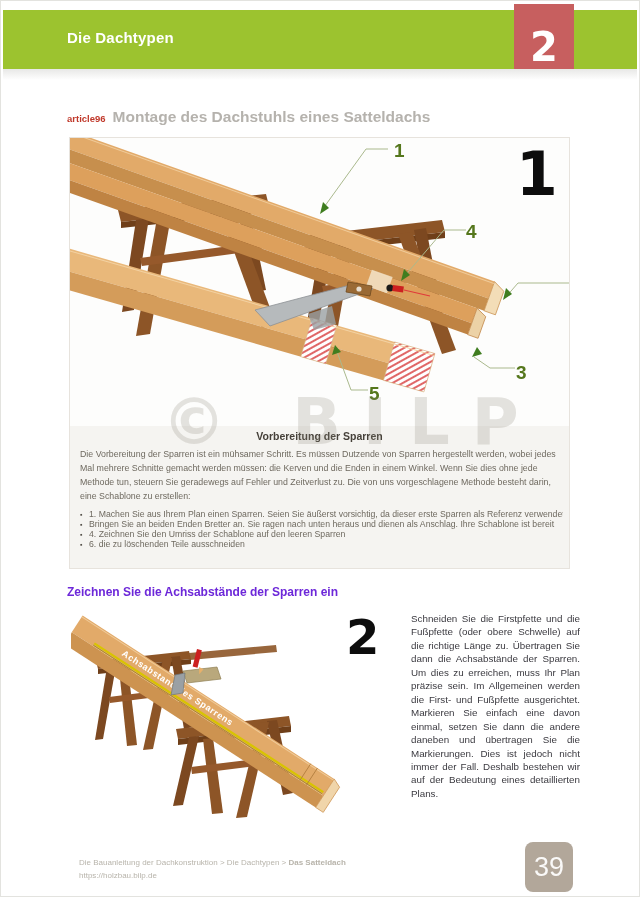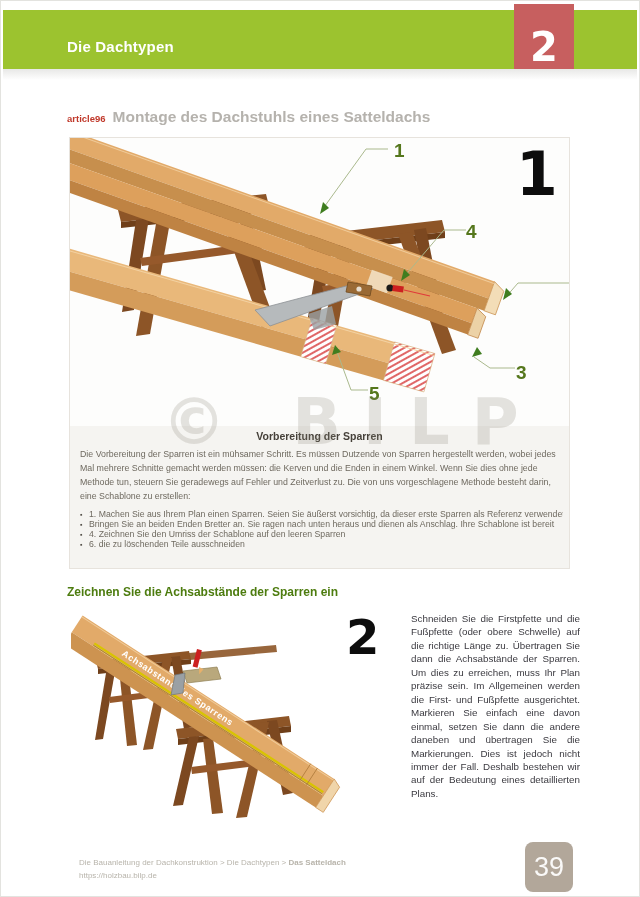--- a/index.html
+++ b/index.html
@@ -6,21 +6,21 @@
   * { box-sizing:border-box; }
   #page {
     position:relative; width:640px; height:897px; overflow:hidden;
     background:#ffffff; border:1px solid #e3e3df;
     font-family:"Liberation Sans", sans-serif;
   }
   
   .header-bar {
     position:absolute; left:2px; top:9px; width:634px; height:59px;
     background:#9cc32f;
-    display:flex; align-items:flex-end; padding:0 0 14px 64px;
+    display:flex; align-items:flex-end; padding:0 0 23px 64px;
   }
   .header-title { color:#ffffff; font-weight:bold; font-size:15px; letter-spacing:0.2px; }
   .header-shadow {
     position:absolute; left:2px; top:68px; width:634px; height:11px;
     background:linear-gradient(to bottom, rgba(90,90,80,0.14), rgba(90,90,80,0));
   }
   .chapter-box {
     position:absolute; left:513px; top:3px; width:60px; height:65px;
     background:#c75f5f; color:#ffffff;
     display:flex; align-items:flex-end; justify-content:center;
@@ -57,21 +57,21 @@
   .fig1-steps {
     position:absolute; left:10px; top:372px; width:483px;
     margin:0; padding:0; list-style:none;
     font-size:8.7px; line-height:9.9px; color:#6e695f;
   }
   .fig1-steps li { position:relative; padding-left:9px; white-space:nowrap; overflow:hidden; }
   .fig1-steps li::before { content:"▪"; position:absolute; left:0; top:0; font-size:7px; color:#55514a; }
   
   .section-heading {
     position:absolute; left:66px; top:584px;
-    font-weight:bold; font-size:12px; color:#4d7c0f;
+    font-weight:bold; font-size:12px; color:#6d28d9;
   }
   .fig2-canvas { position:absolute; left:70px; top:608px; width:330px; height:217px; background:#ffffff; }
   .big-number-2 {
     position:absolute; left:345px; top:612px; z-index:3;
     font-family:"DejaVu Sans", sans-serif; font-weight:bold; font-size:48px; color:#0d0d0d; line-height:1;
   }
   .section-body {
     position:absolute; left:410px; top:611px; width:169px;
     font-size:9.8px; line-height:13.45px; color:#3b3a40; text-align:justify;
   }

